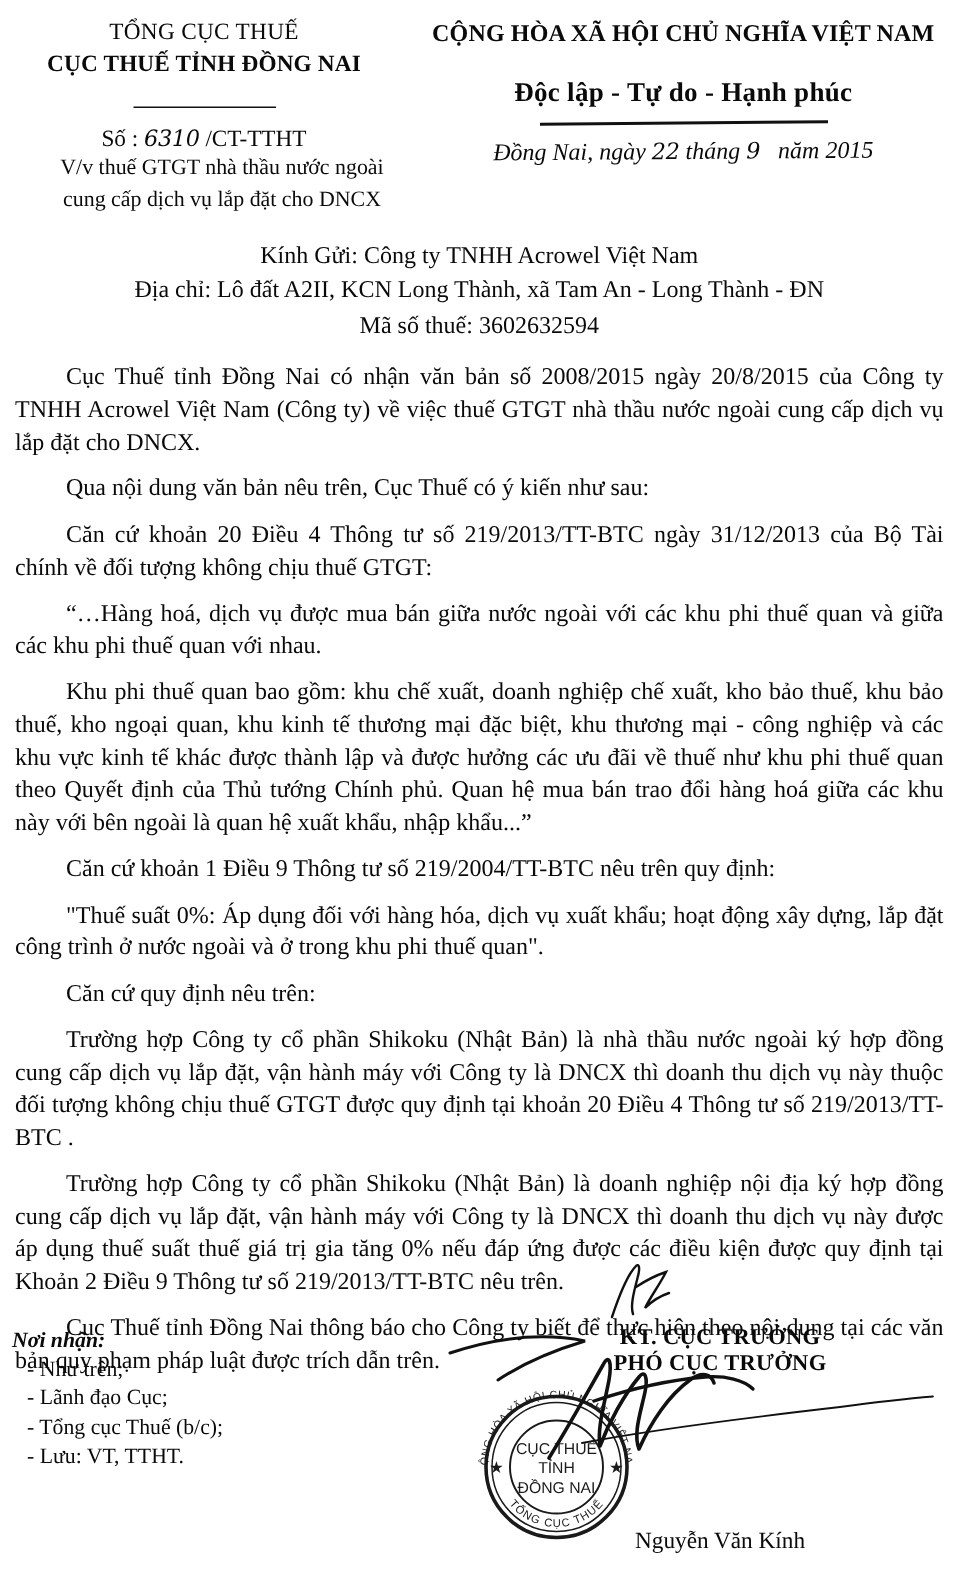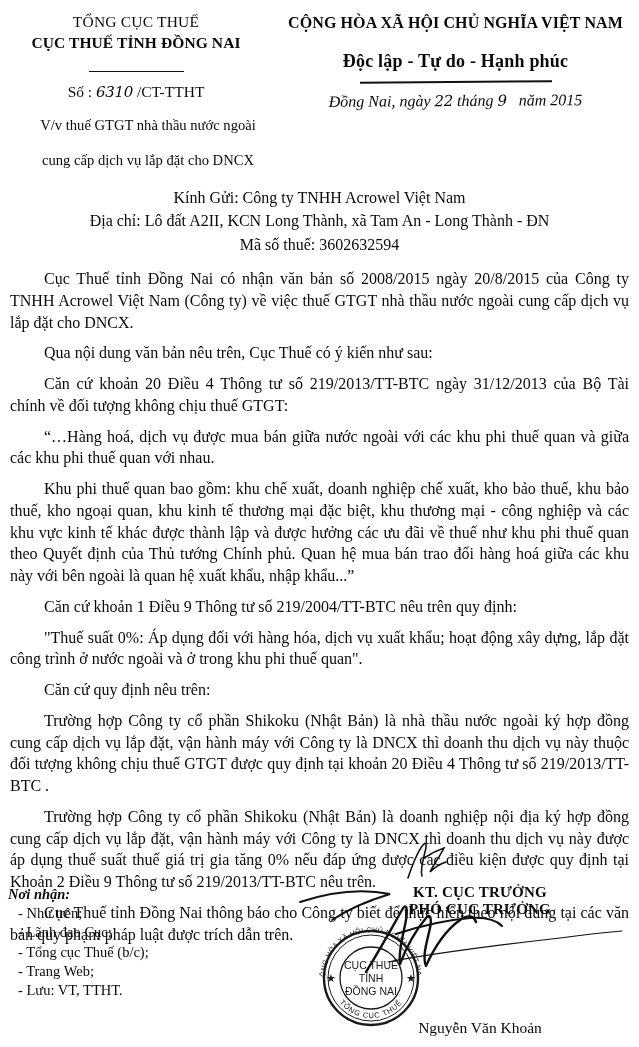--- a/index.html
+++ b/index.html
@@ -24,21 +24,21 @@
   .org2{font-size:15.5px;font-weight:bold;letter-spacing:.1px;line-height:1.35;white-space:nowrap;}
   .rule-left{width:95px;height:1.6px;background:#111;margin:17px auto 0 auto;}
 
   .nation{font-size:16px;font-weight:bold;letter-spacing:.1px;line-height:1.35;white-space:nowrap;}
   .motto{font-size:18px;font-weight:bold;letter-spacing:.2px;line-height:1.4;margin-top:15px;}
   .rule-right{width:192px;height:1.8px;background:#111;margin:7px auto 0 auto;transform:rotate(-0.5deg);}
 
   .numline{font-size:15.5px;margin-top:11px;text-align:center;white-space:nowrap;}
   .hw{font-family:"DejaVu Serif",serif;font-style:italic;font-weight:normal;
       font-size:15px;letter-spacing:-0.3px;}
-  .subject{font-size:14.6px;line-height:1.32;text-align:center;margin-top:15px;padding-left:24px;}
+  .subject{font-size:14.6px;line-height:1.32;text-align:center;margin-top:1px;padding-left:24px;}
 
   .dateline{font-style:italic;font-size:16px;white-space:nowrap;margin-top:9px;
             text-align:center;transform:rotate(-0.4deg);}
   .dateline .hw{font-style:italic;}
 
   
   .recipient{text-align:center;margin-top:16px;line-height:1.46;}
   .recipient div{font-size:16px;white-space:nowrap;}
 
   
@@ -138,29 +138,28 @@
   </svg>
 
   <div class="footer">
 
     <div class="recv">
       <div class="recv-title">Nơi nhận:</div>
       <ul>
         <li>- Như trên;</li>
         <li>- Lãnh đạo Cục;</li>
         <li>- Tổng cục Thuế (b/c);</li>
-        <li>- Trang Web;</li>
         <li>- Lưu: VT, TTHT.</li>
       </ul>
     </div>
 
     <div class="sign">
       <div class="sign-l1">KT. CỤC TRƯỞNG</div>
       <div class="sign-l2">PHÓ CỤC TRƯỞNG</div>
-      <div class="sign-name">Nguyễn Văn Khoản</div>
+      <div class="sign-name">Nguyễn Văn Kính</div>
     </div>
   </div>
 
   <svg class="seal" viewBox="0 0 120 120">
     <defs>
       <path id="ringTop" d="M 60,60 m -46,0 a 46,46 0 1,1 92,0" fill="none"></path>
       <path id="ringBot" d="M 60,60 m -40,0 a 40,40 0 1,0 80,0" fill="none"></path>
     </defs>
     <circle cx="60" cy="60" r="47" fill="none" stroke="#1a1a1a" stroke-width="2.4"></circle>
     <circle cx="60" cy="60" r="43" fill="none" stroke="#1a1a1a" stroke-width="1"></circle>

